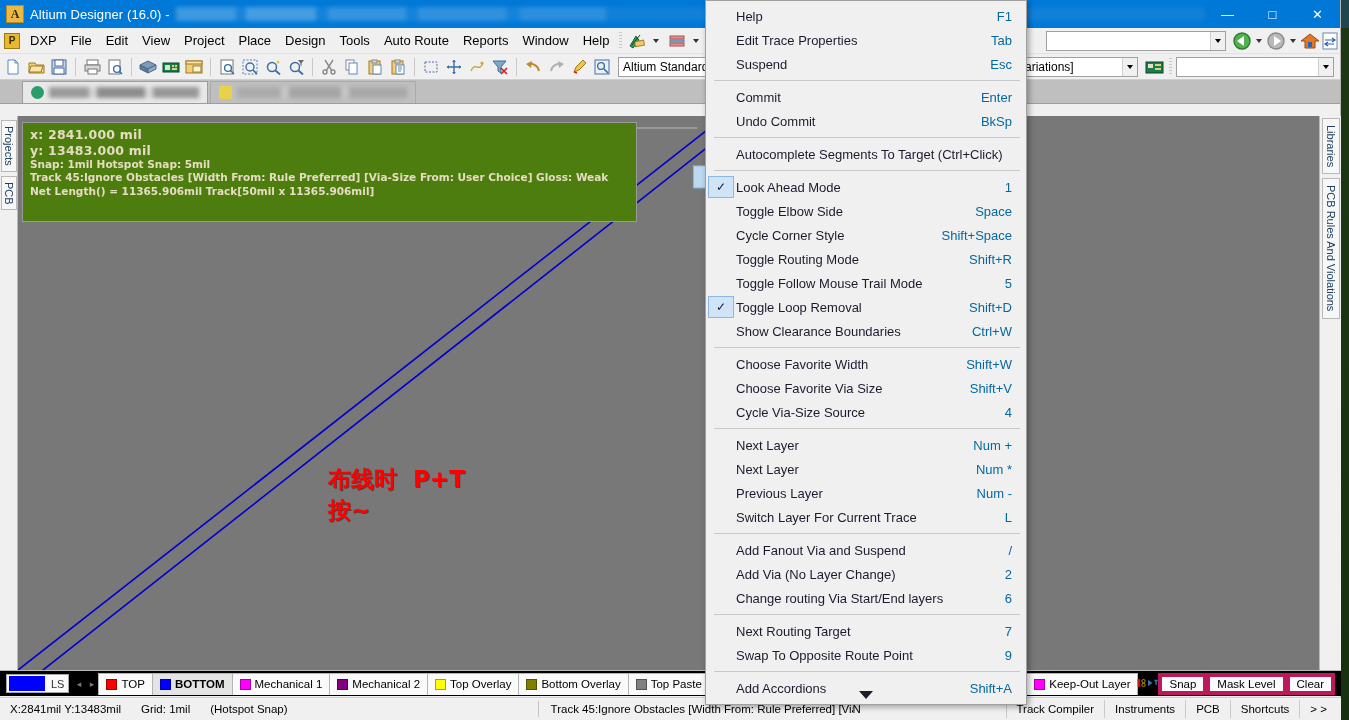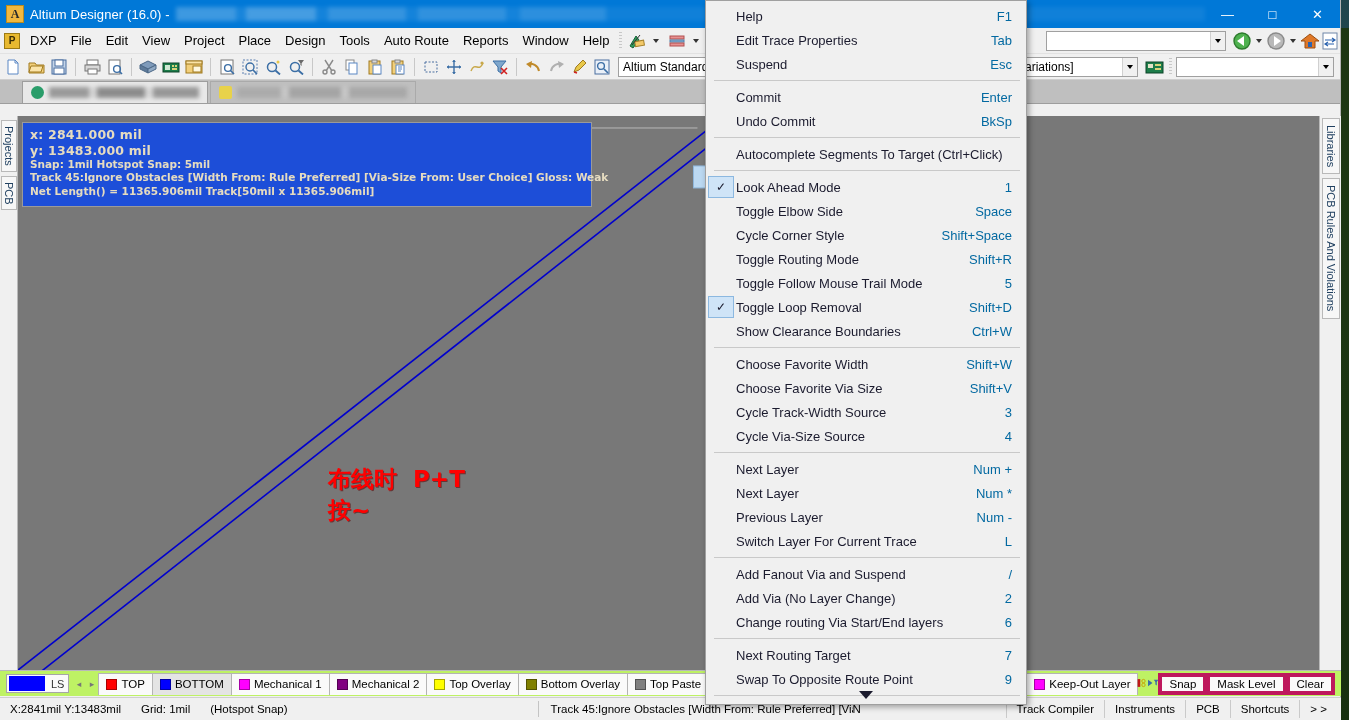--- a/index.html
+++ b/index.html
@@ -198,25 +198,25 @@
   .vtab-r {
     writing-mode: vertical-rl;
     background: #f7f7f7; border: 1px solid #b9b9b9;
     font-size: 11px; color: #204060;
     padding: 6px 2px; text-align: center; white-space: nowrap;
   }
 
   
   .hud {
     position: absolute; left: 4px; top: 6px;
-    width: 570px;
-    background: #1d4ed8;
+    width: 615px;
+    background: #4d7c0f;
     border: 1px solid #9a9a9a;
     color: #e6dcc0;
-    padding: 4px 6px 8px 7px;
+    padding: 4px 6px 23px 7px;
     font-family: "DejaVu Sans", sans-serif;
     font-size: 11px;
     line-height: 1.25;
   }
   .hud .big { font-size: 12.5px; font-weight: bold; letter-spacing: .2px; }
   .hud .sm { font-size: 10.5px; font-weight: bold; }
   .hud .wide { font-size: 10.5px; font-weight: bold; white-space: nowrap; }
 
   
   .annot {
@@ -229,21 +229,21 @@
     white-space: pre;
   }
 
   
   .tracks { position: absolute; inset: 0; }
 
   
   .layerbar {
     position: absolute; left: 0; top: 670px;
     width: 1341px; height: 26px;
-    background: #bef264;
+    background: #000000;
     border-top: 1px solid #b9b9b9;
     display: flex; align-items: center;
     padding-left: 6px;
     overflow: hidden;
   }
   .ls-box {
     display: flex; align-items: center;
     border: 1px solid #a6a6a6; background: #fafafa; height: 19px;
     margin-right: 3px;
   }
@@ -253,21 +253,21 @@
     width: 13px; height: 19px; display: flex; align-items: center; justify-content: center;
     color: #777; font-size: 9px;
   }
   .layer-tab {
     display: flex; align-items: center; gap: 4px;
     height: 22px; padding: 0 7px;
     border: 1px solid #b4b4b4; border-bottom: none;
     background: #fafafa; font-size: 11.5px; color: #000;
     white-space: nowrap; margin-right: -1px;
   }
-  .layer-tab.active { background: #e4e4e4; font-weight: normal; }
+  .layer-tab.active { background: #e4e4e4; font-weight: bold; }
   .sw { width: 11px; height: 11px; border: 1px solid rgba(0,0,0,.35); }
   .layer-right {
     margin-left: auto; display: flex; gap: 0;
     padding-right: 6px;
   }
   .mini-btn {
     height: 22px; padding: 0 7px; display: flex; align-items: center;
     border: 4px solid #be185d; background: #fafafa; font-size: 11.5px;
     margin-left: -1px; white-space: nowrap;
   }
@@ -821,25 +821,20 @@
           <span class="lbl">Choose Favorite Width</span>
           <span class="acc">Shift+W</span>
         </div>
         <div class="mi">
           <span class="chk"></span>
           <span class="lbl">Choose Favorite Via Size</span>
           <span class="acc">Shift+V</span>
         </div>
         <div class="mi">
           <span class="chk"></span>
-          <span class="lbl">Cycle Track-Width Source</span>
-          <span class="acc">3</span>
-        </div>
-        <div class="mi">
-          <span class="chk"></span>
           <span class="lbl">Cycle Via-Size Source</span>
           <span class="acc">4</span>
         </div>
         <div class="menu-sep"></div>
         <div class="mi">
           <span class="chk"></span>
           <span class="lbl">Next Layer</span>
           <span class="acc">Num +</span>
         </div>
         <div class="mi">

